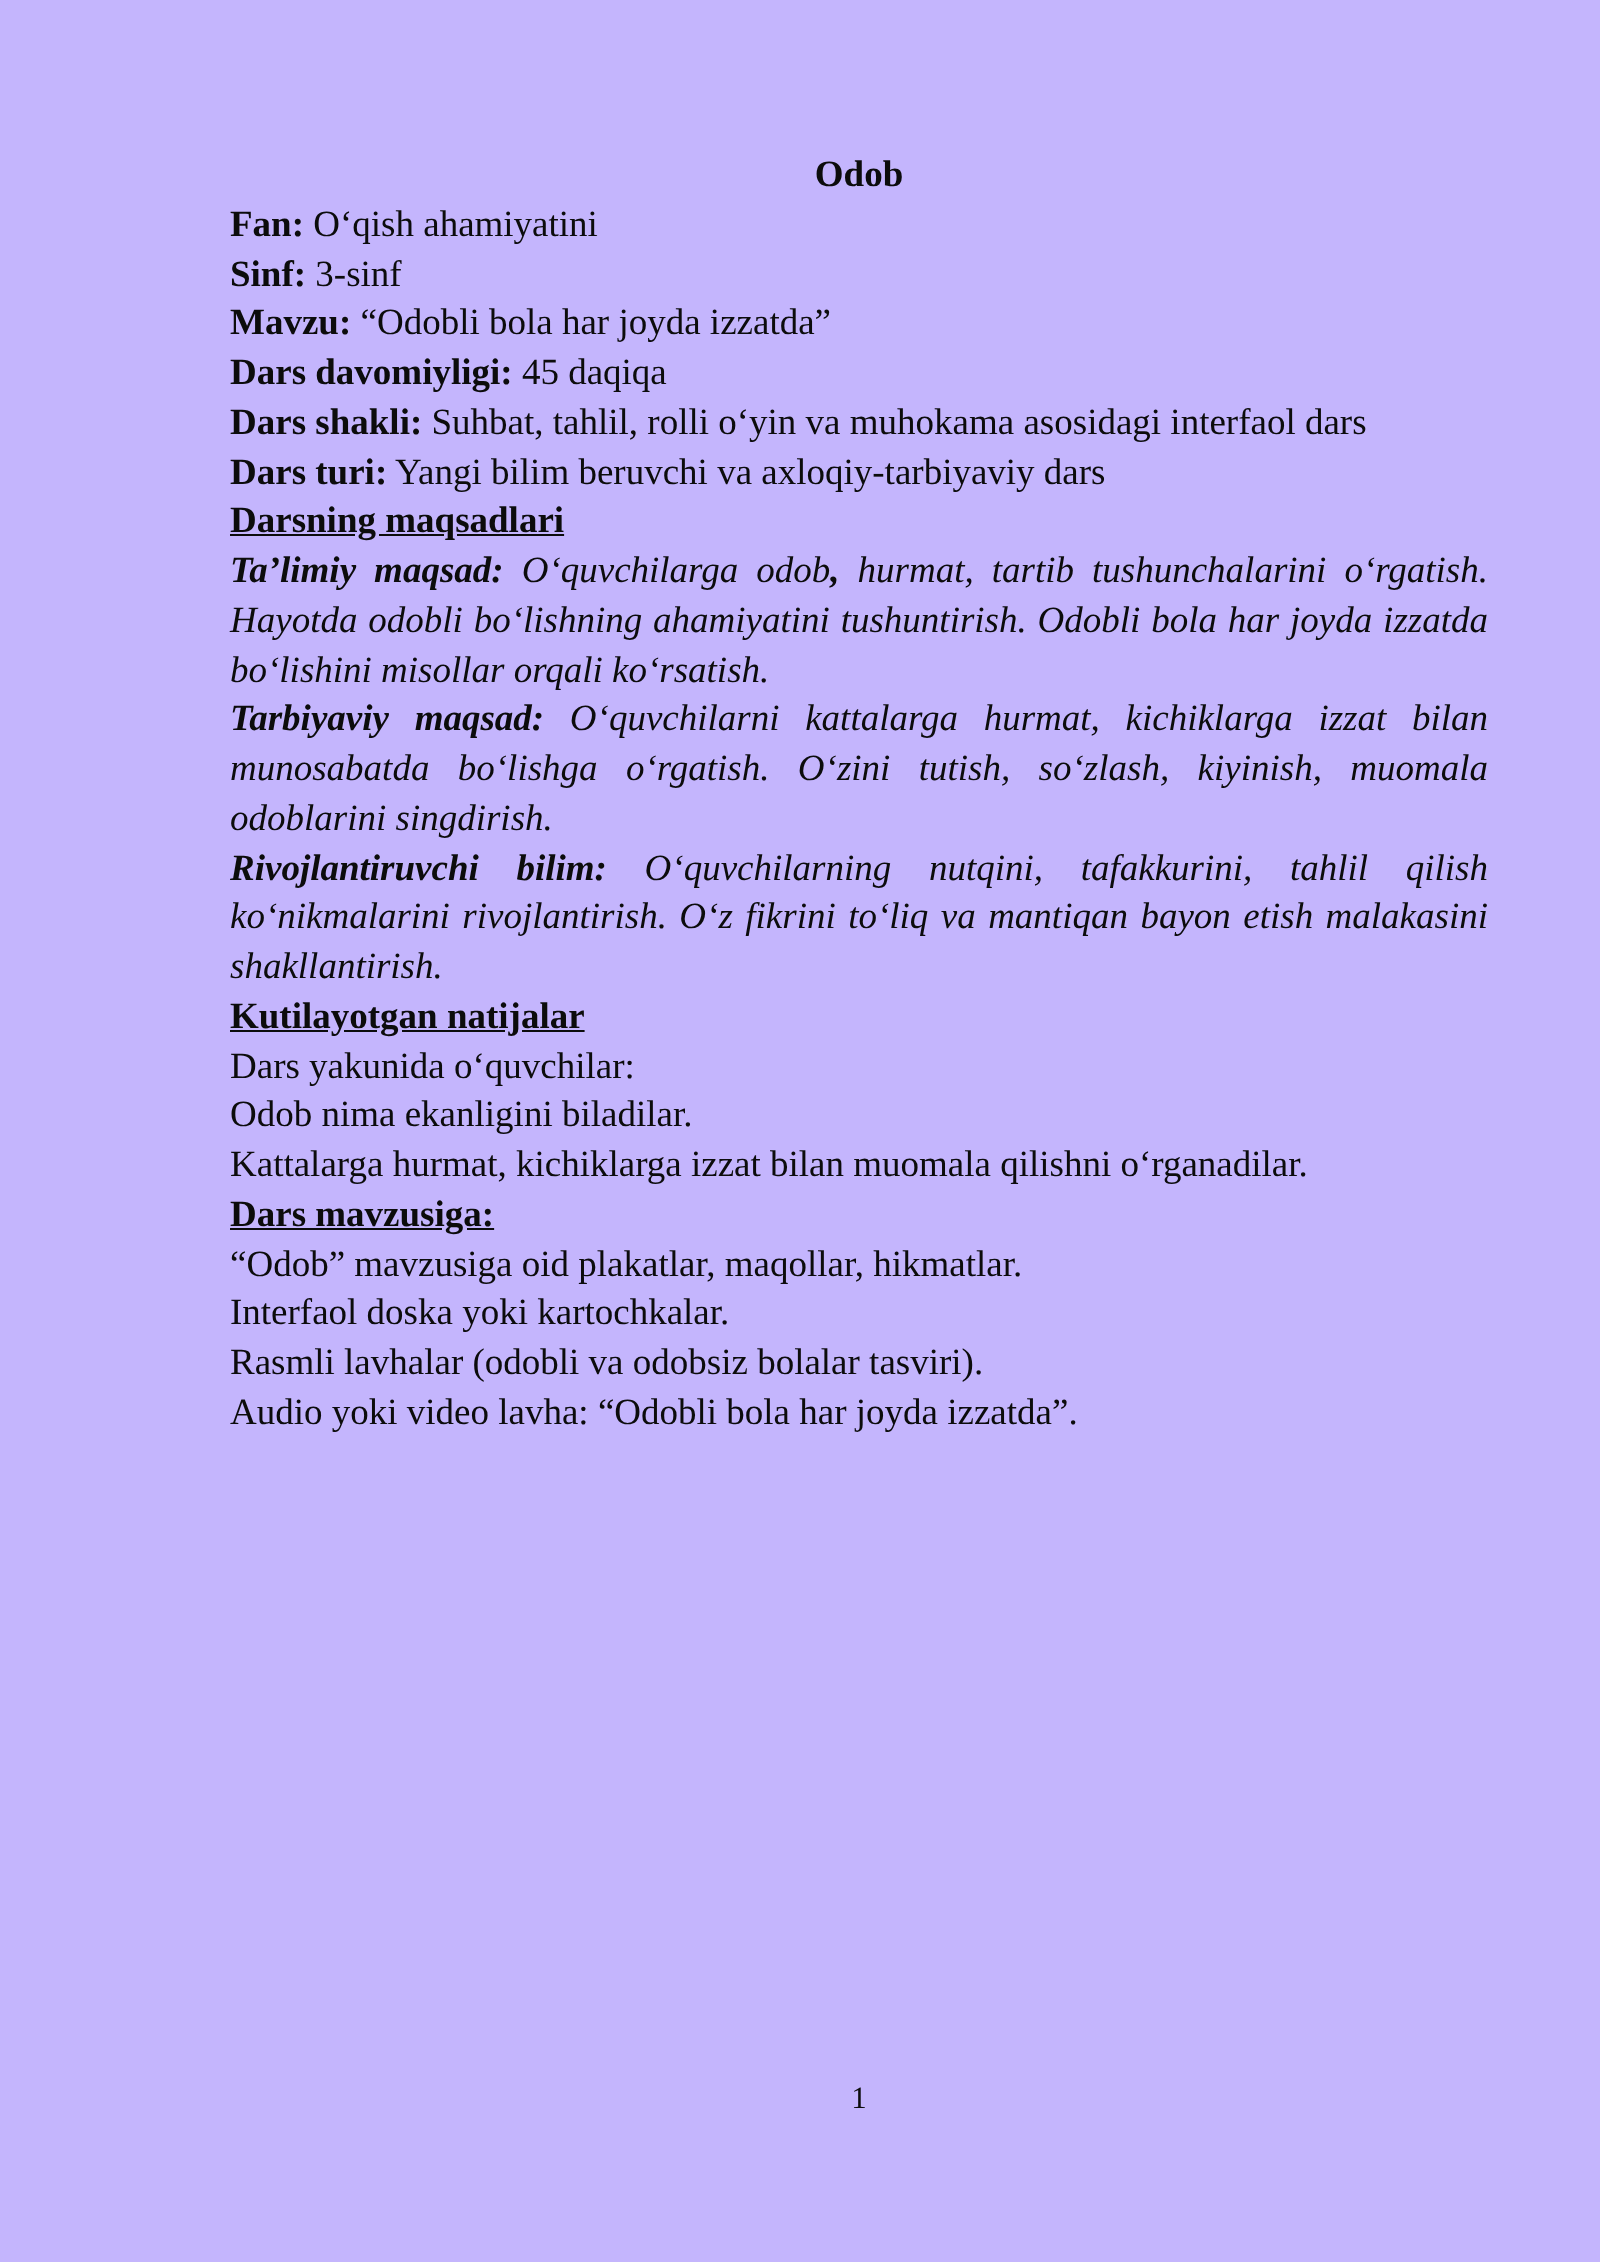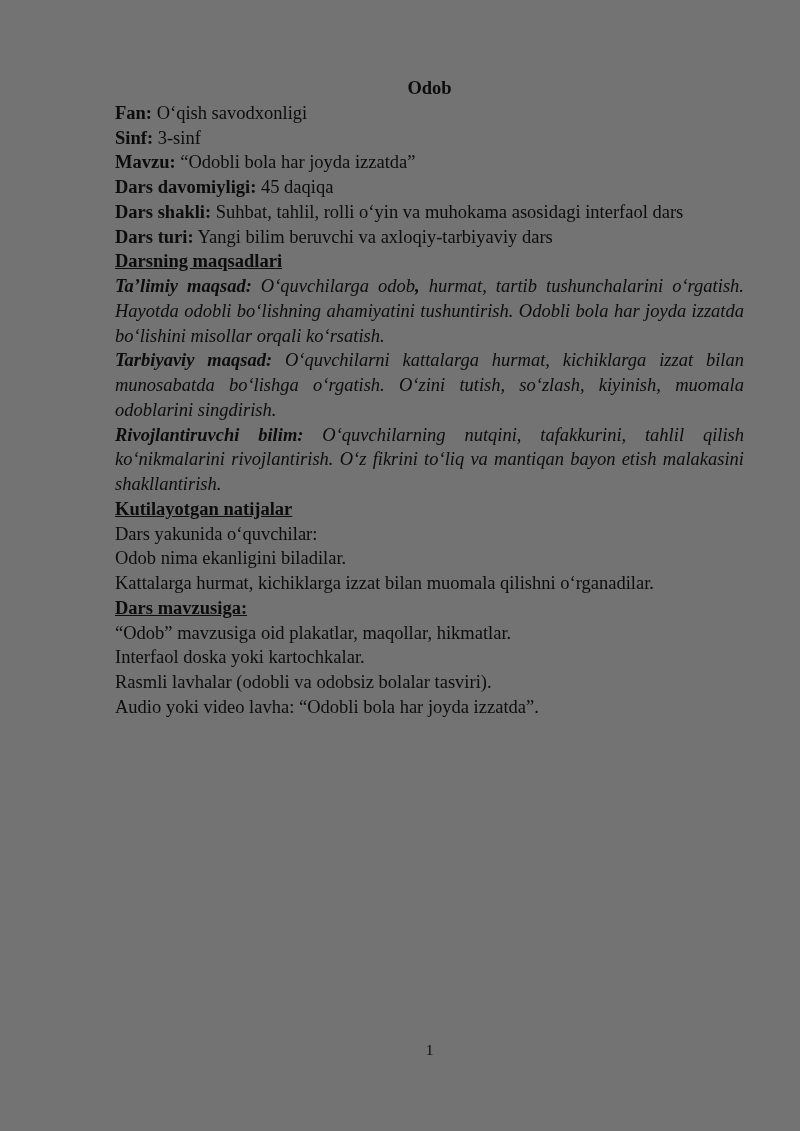--- a/index.html
+++ b/index.html
@@ -4,21 +4,21 @@
 <style>
   html, body {
     margin: 0;
     padding: 0;
     background: #ffffff;
   }
   .page {
     position: relative;
     width: 800px;
     height: 1131px;
-    background: #737373;
+    background: #c4b5fd;
     font-family: "Liberation Serif", "DejaVu Serif", serif;
     color: #0c0c0c;
     overflow: hidden;
   }
   .content {
     position: absolute;
     left: 115px;
     top: 76px;
     width: 629px;
     font-size: 18.5px;
@@ -54,21 +54,21 @@
   }
 </style>
 </head>
 <body>
 
 <div class="page">
   <div class="content">
 
     <p class="title">Odob</p>
 
-    <p class="line"><b class="lbl">Fan:</b><span> Oʻqish savodxonligi</span></p>
+    <p class="line"><b class="lbl">Fan:</b><span> Oʻqish ahamiyatini</span></p>
 
     <p class="line"><b class="lbl">Sinf:</b><span> 3-sinf</span></p>
 
     <p class="line"><b class="lbl">Mavzu:</b><span> “Odobli bola har joyda izzatda”</span></p>
 
     <p class="line"><b class="lbl">Dars davomiyligi:</b><span> 45 daqiqa</span></p>
 
     <p class="line"><b class="lbl">Dars shakli:</b><span> Suhbat, tahlil, rolli oʻyin va muhokama asosidagi interfaol dars</span></p>
 
     <p class="line"><b class="lbl">Dars turi:</b><span> Yangi bilim beruvchi va axloqiy-tarbiyaviy dars</span></p>

